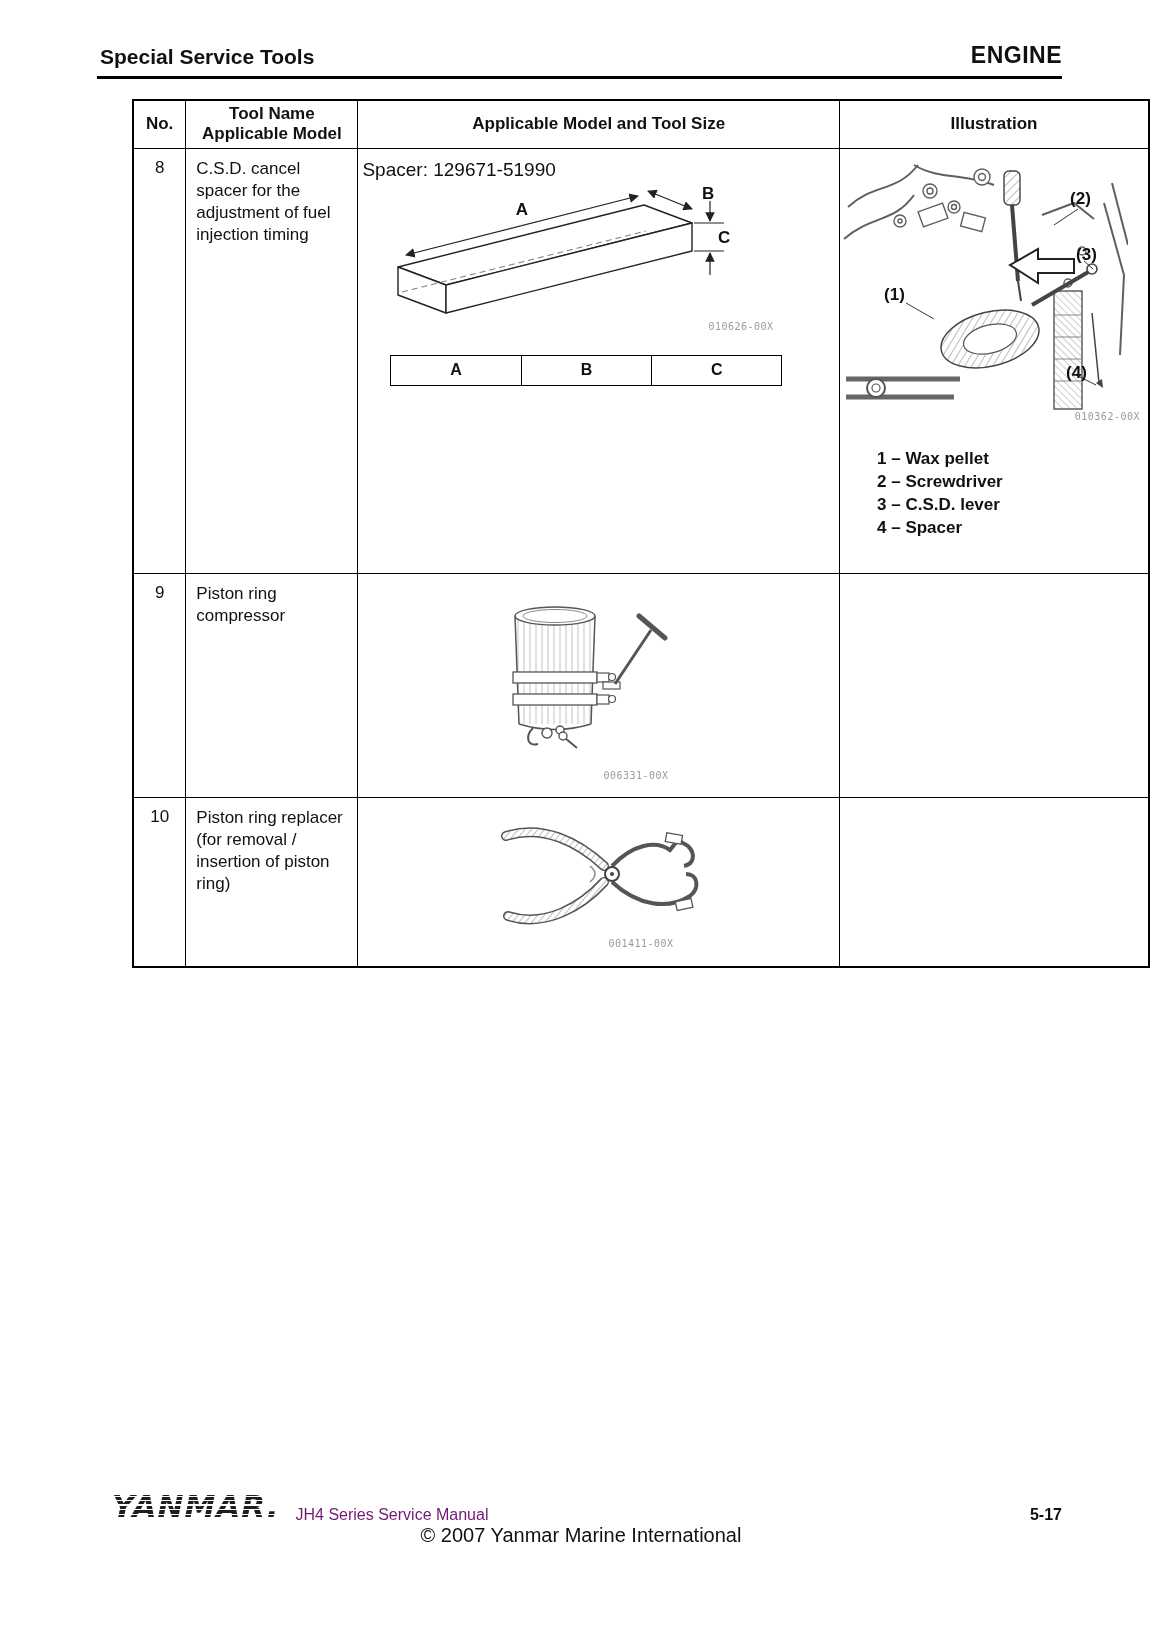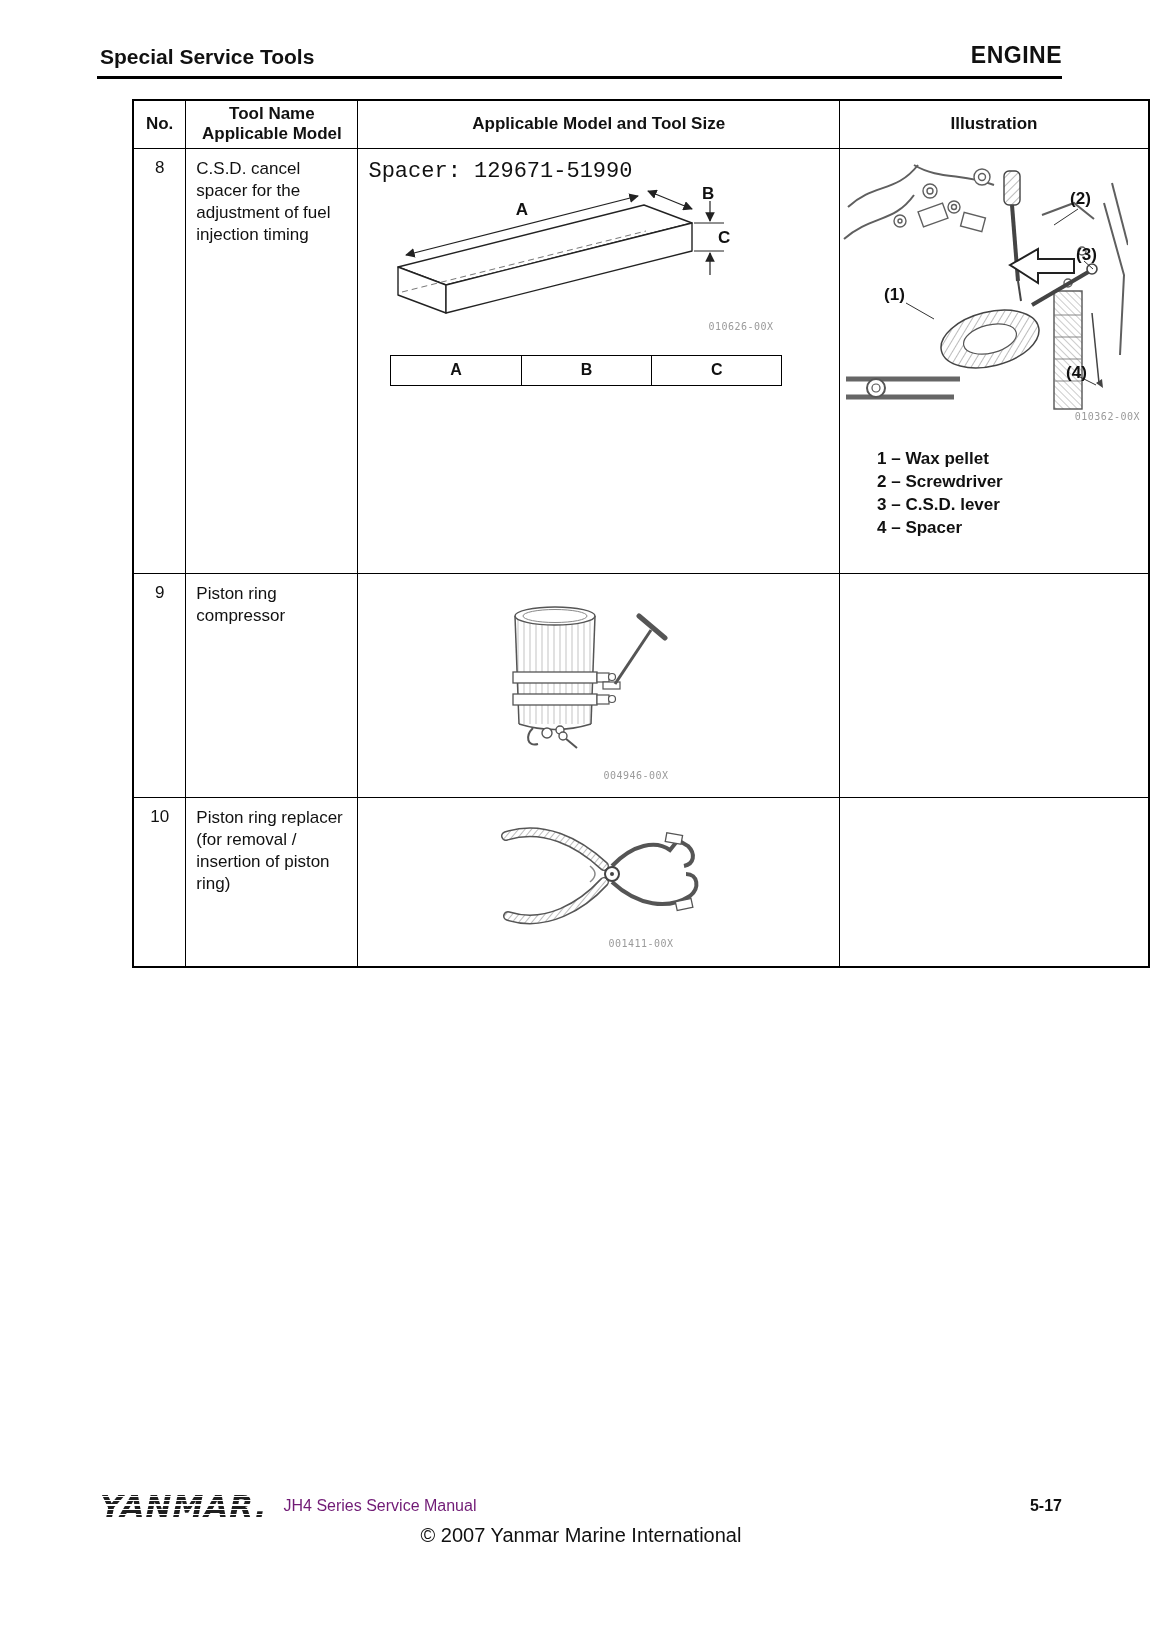--- a/index.html
+++ b/index.html
@@ -29,21 +29,21 @@
     border:1px solid #000; vertical-align:top; font-size:17px;
     position:relative; overflow:hidden;
   }
   .tools > tbody > tr.row8  > td { height:425px; }
   .tools > tbody > tr.row9  > td { height:224px; }
   .tools > tbody > tr.row10 > td { height:170px; }
   .no-cell   { text-align:center; padding-top:9px; }
   .name-cell { padding:9px 6px 0 10px; font-size:16px; line-height:1.3; }
 
   
-  .spacer-part { position:absolute; left:10px; top:10px; font-size:22px;font-family:Liberation Mono, monospace; }
+  .spacer-part { position:absolute; left:4px; top:10px; font-size:19px; }
   .spacer-diagram { position:absolute; left:18px; top:30px; width:410px; height:160px; }
   .dimlbl { font-family:"Liberation Sans", sans-serif; font-size:17px; font-weight:bold; fill:#111; }
   .code { position:absolute; font-family:"DejaVu Sans Mono", monospace;
           font-size:10px; color:#9a9a9a; letter-spacing:.5px; white-space:nowrap; }
   .code-diagram { left:350px; top:172px; }
   .dims-table { position:absolute; left:32px; top:206px; width:392px;
                 border-collapse:collapse; table-layout:fixed; }
   .dims-table td { border:1px solid #000; text-align:center; vertical-align:middle;
                    font-size:16px; height:30px; position:static; overflow:visible; }
   .dims-table td.b { font-weight:bold; }
@@ -60,21 +60,21 @@
             font-size:17px; line-height:23px; }
 
   
   .fig9  { position:absolute; left:145px; top:28px; width:165px; height:168px; }
   .fig10 { position:absolute; left:140px; top:16px; width:215px; height:125px; }
   .code-fig9  { left:245px; top:196px; }
   .code-fig10 { left:250px; top:140px; }
 
   
   .footer { position:absolute; left:100px; right:95px; top:1488px; }
-  .footer-row { display:flex; align-items:center; }
+  .footer-row { display:flex; align-items:flex-end;margin-left:12px; }
   .logo { font-family:"DejaVu Sans", sans-serif; font-style:italic; font-weight:bold;
           font-size:31px; letter-spacing:1px; color:#1e1e1e; }
   @supports (-webkit-background-clip: text) {
     .logo { background:repeating-linear-gradient(180deg,#1e1e1e 0 3px,#ffffff 3px 4.5px);
             -webkit-background-clip:text; color:transparent; }
   }
   .manual { margin-left:16px; font-size:16px; color:#701a75; }
   .pageno { margin-left:auto; font-size:16px; font-weight:bold; }
   .copyright { text-align:center; font-size:20px; margin-top:0; }
 </style>
@@ -257,21 +257,21 @@
                 <rect x="100" y="80" width="17" height="7" fill="#ffffff" stroke="#555" stroke-width="1.2"></rect>
                 <line x1="112" y1="82" x2="148" y2="28" stroke="#555" stroke-width="3"></line>
                 <line x1="136" y1="14" x2="162" y2="36" stroke="#555" stroke-width="5" stroke-linecap="round"></line>
                 <path d="M30,126 C22,134 24,145 35,142" fill="none" stroke="#555" stroke-width="2"></path>
                 <circle cx="44" cy="131" r="5" fill="#ffffff" stroke="#555" stroke-width="1.4"></circle>
                 <circle cx="57" cy="128" r="4" fill="#ffffff" stroke="#555" stroke-width="1.4"></circle>
                 <path d="M62,136 l12,10" stroke="#555" stroke-width="2"></path>
                 <circle cx="60" cy="134" r="4" fill="#ffffff" stroke="#555" stroke-width="1.4"></circle>
               </svg>
             </div>
-            <span class="code code-fig9">004946-00X</span>
+            <span class="code code-fig9">006331-00X</span>
           </td>
           <td></td>
         </tr>
 
         <tr class="row10">
           <td class="no-cell">10</td>
           <td class="name-cell">Piston ring replacer (for removal / insertion of piston ring)</td>
           <td>
             <div class="fig10">
               <svg viewBox="0 0 215 125" width="215" height="125">

